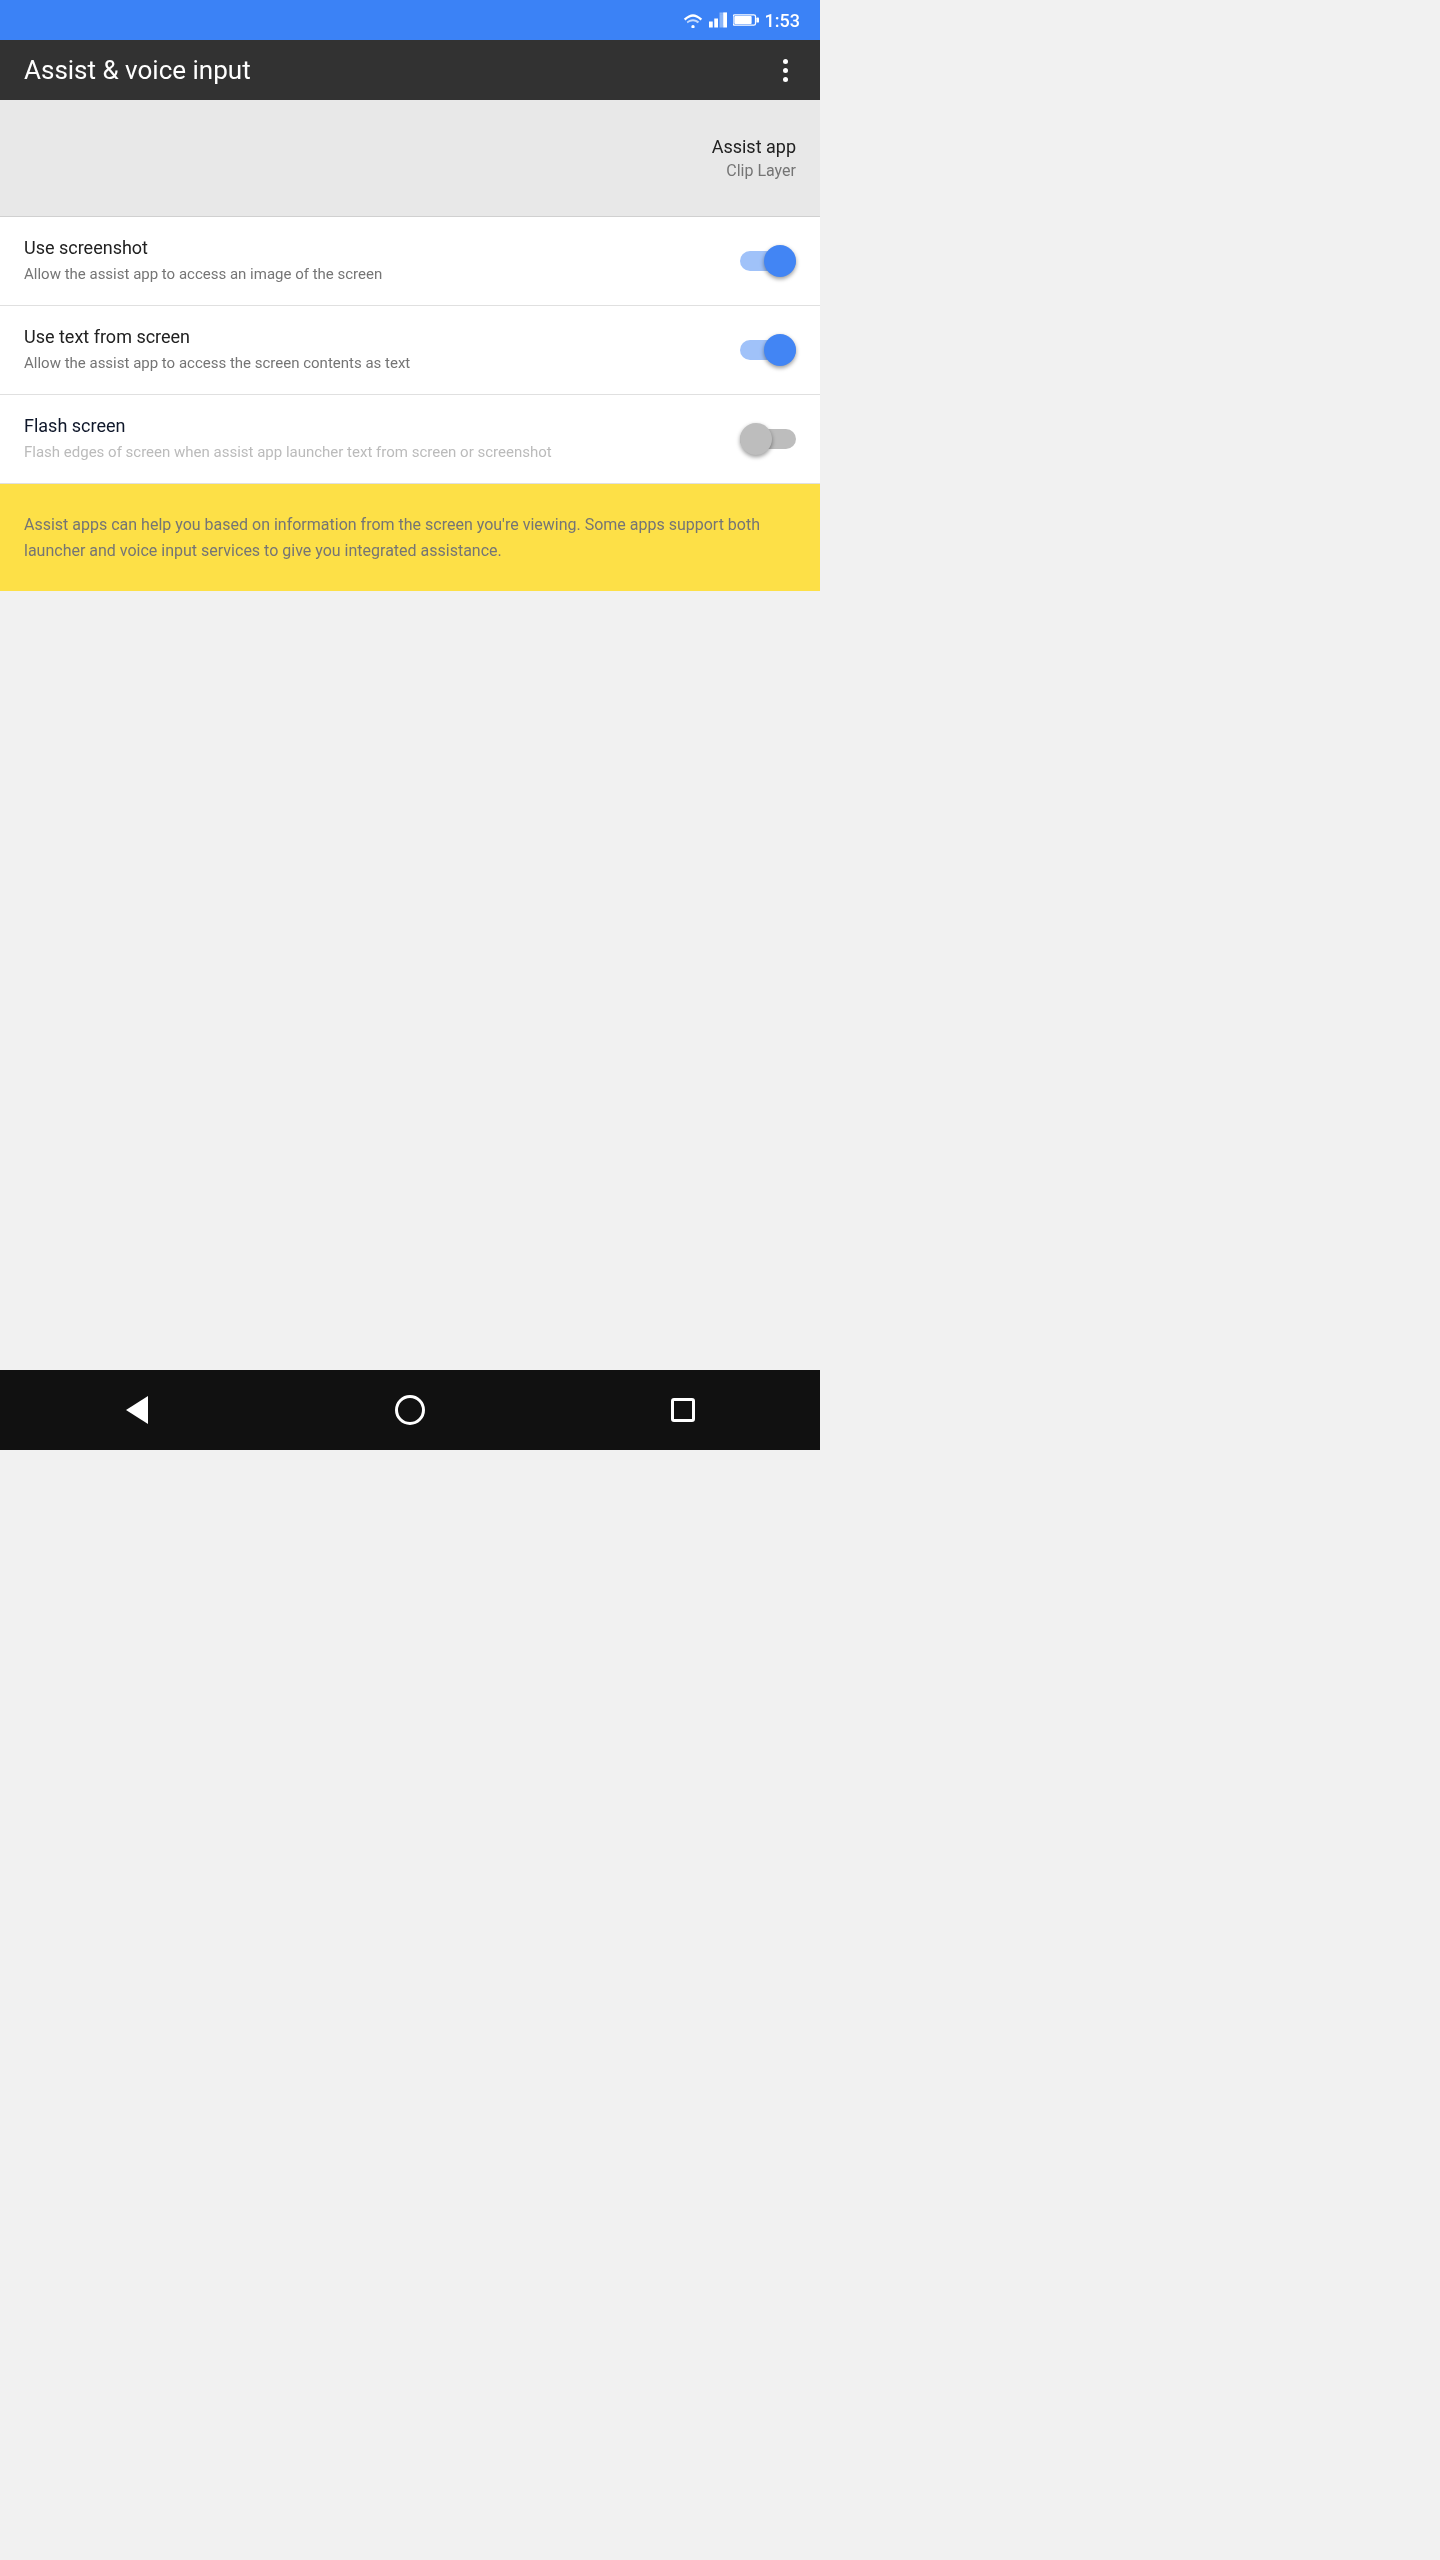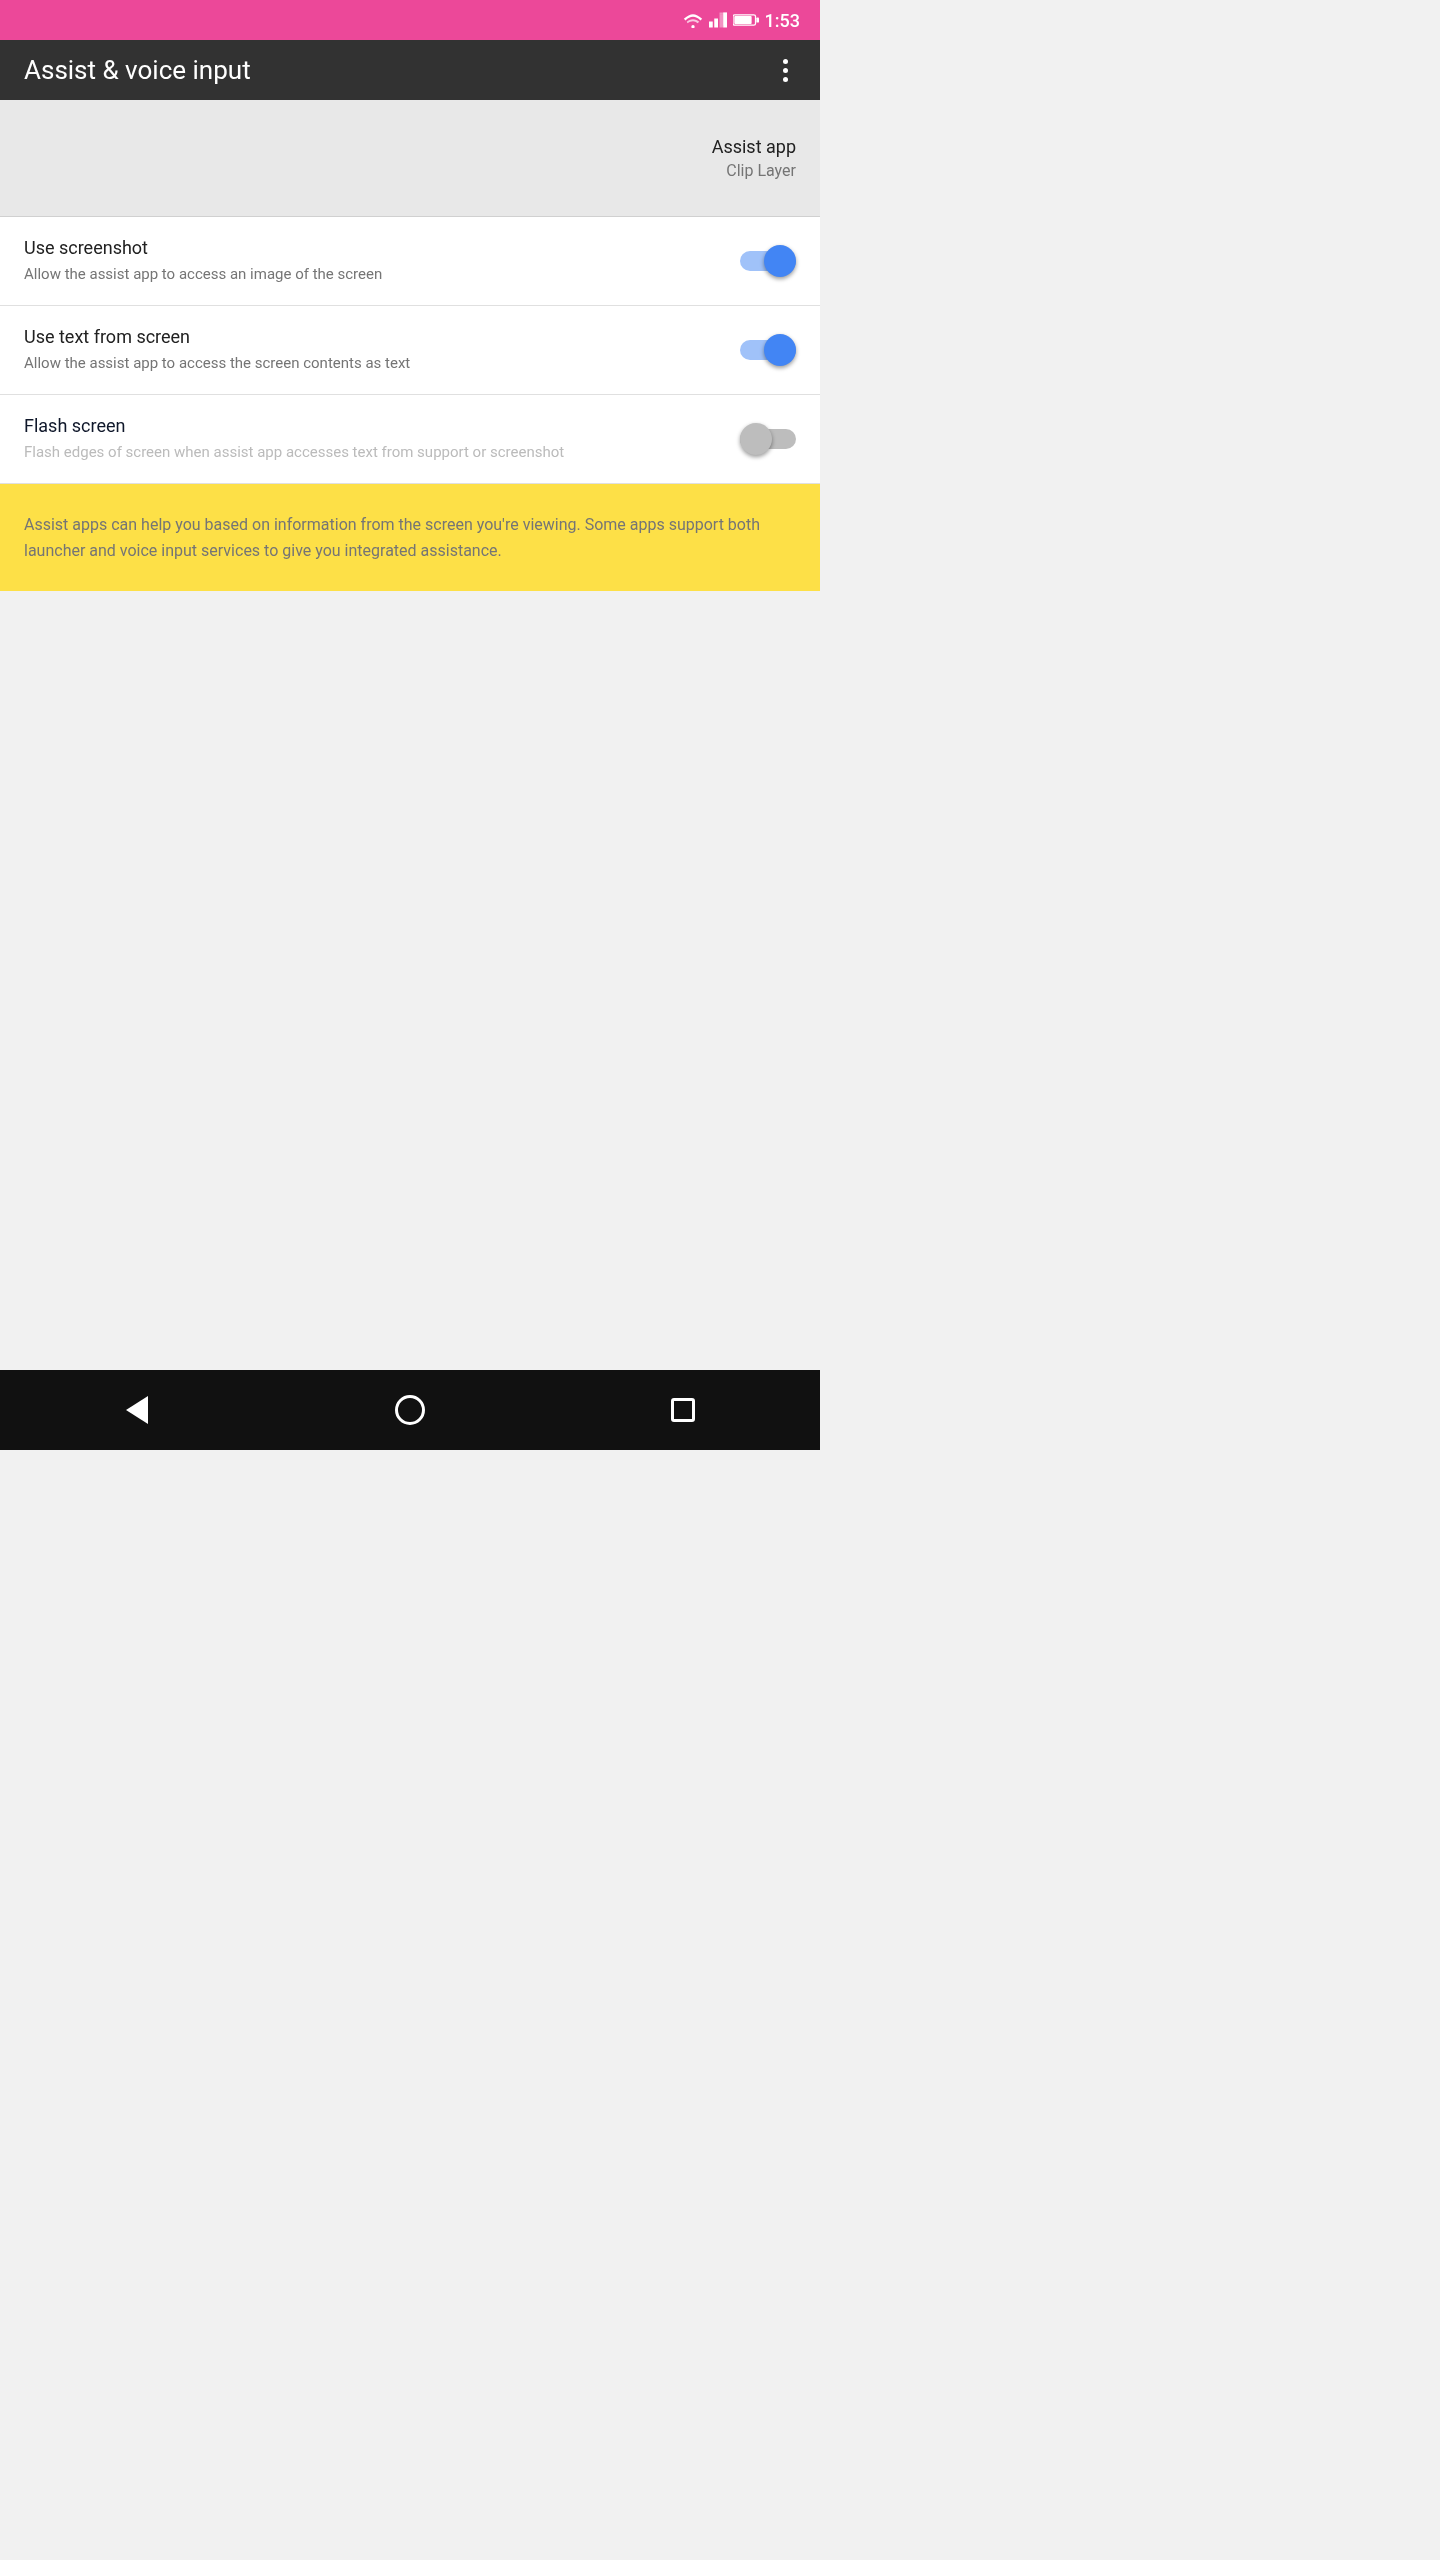--- a/index.html
+++ b/index.html
@@ -12,21 +12,21 @@
       width: 820px;
       min-height: 1450px;
       font-family: 'Roboto', Arial, sans-serif;
       background: #f1f1f1;
       display: flex;
       flex-direction: column;
     }
 
     
     .status-bar {
-      background: #ec4899;
+      background: #3b82f6;
       height: 40px;
       display: flex;
       align-items: center;
       justify-content: flex-end;
       padding: 0 20px;
       gap: 8px;
     }
 
     .status-icons {
       display: flex;
@@ -301,21 +301,21 @@
     </div>
     <div class="toggle-switch">
       <div class="toggle-track on"></div>
       <div class="toggle-thumb on"></div>
     </div>
   </div>
 
   <div class="settings-item">
     <div class="settings-item-content">
       <div class="settings-item-title disabled">Flash screen</div>
-      <div class="settings-item-desc disabled">Flash edges of screen when assist app accesses text from support or screenshot</div>
+      <div class="settings-item-desc disabled">Flash edges of screen when assist app launcher text from screen or screenshot</div>
     </div>
     <div class="toggle-switch">
       <div class="toggle-track off"></div>
       <div class="toggle-thumb off" style="background: #bdbdbd;"></div>
     </div>
   </div>
 
   <div class="info-section">
     <p class="info-text">Assist apps can help you based on information from the screen you're viewing. Some apps support both launcher and voice input services to give you integrated assistance.</p>
   </div>

